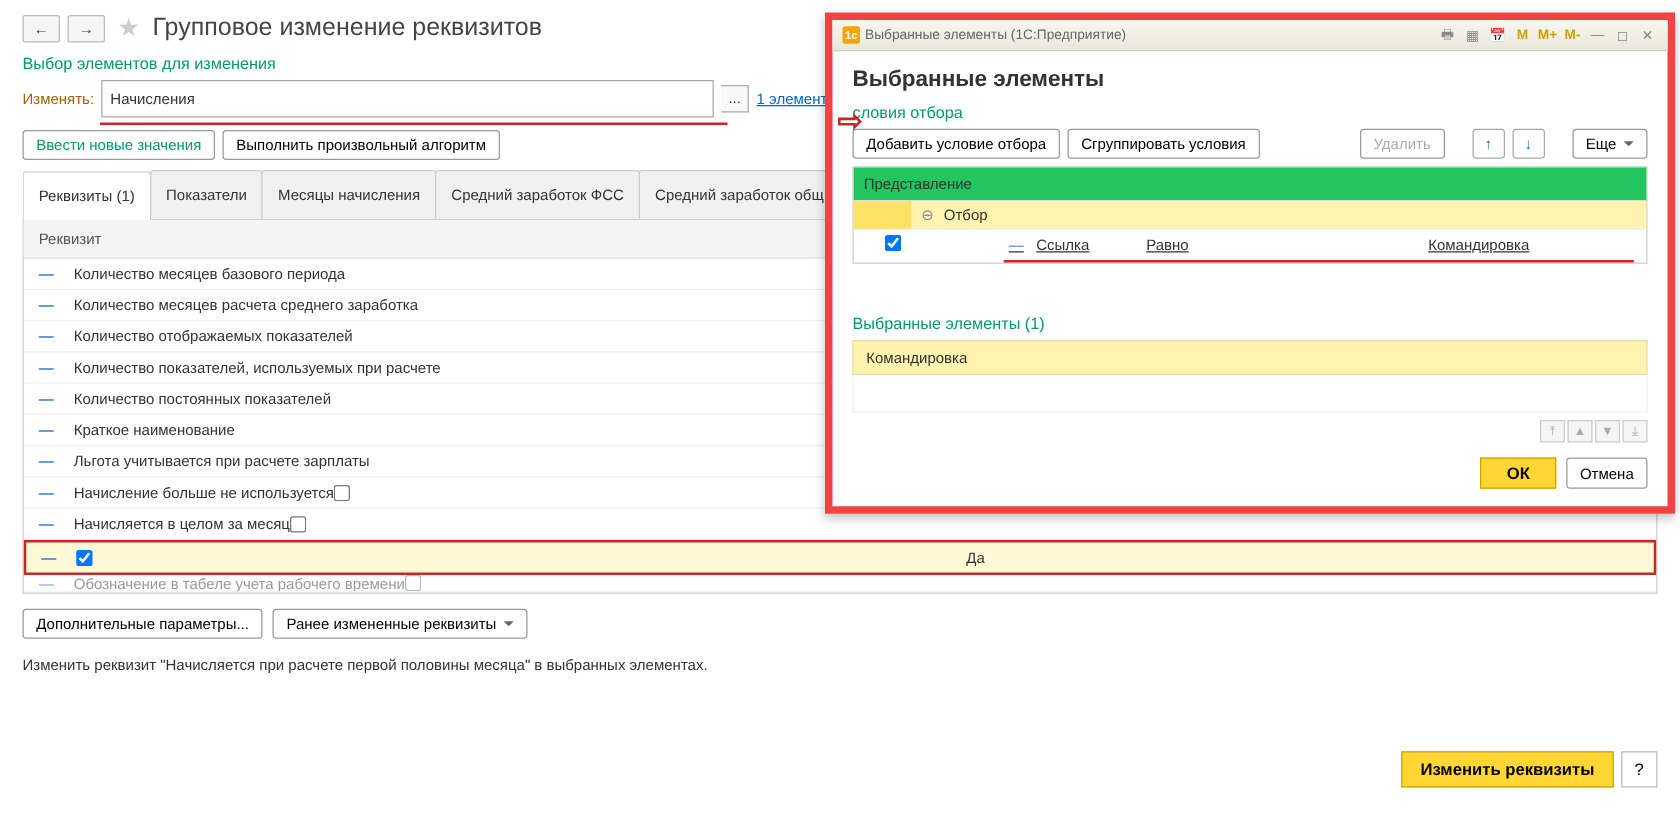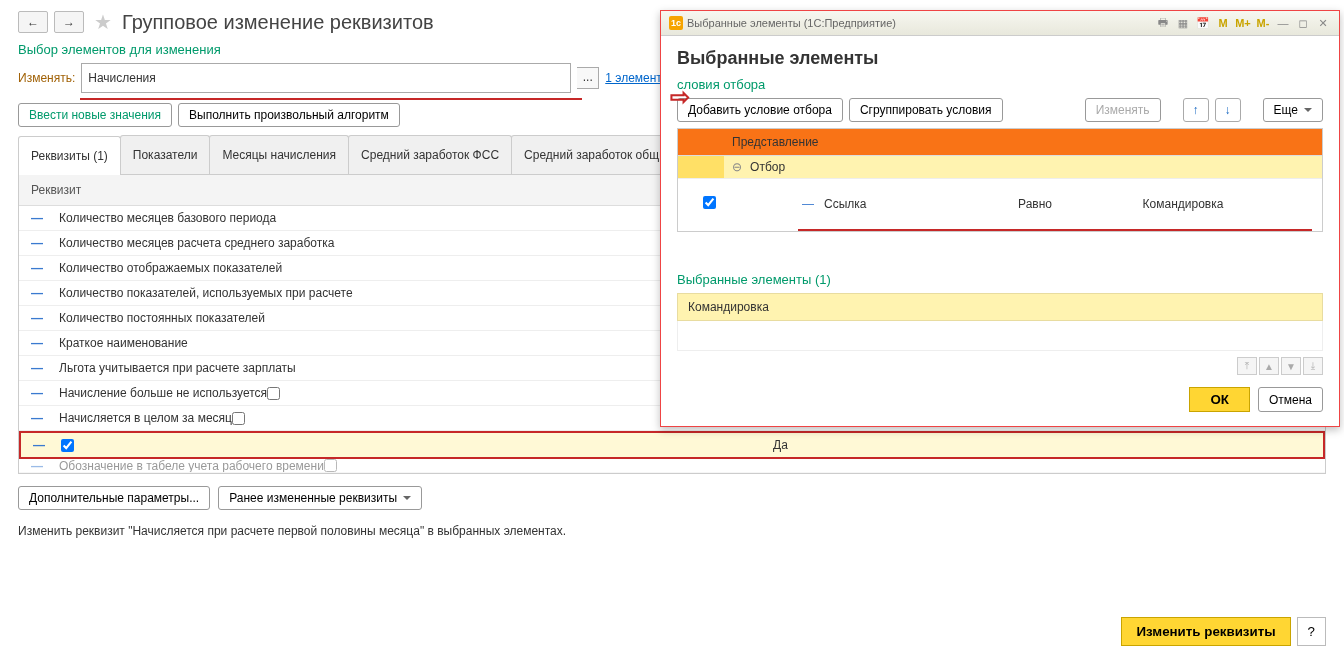--- a/index.html
+++ b/index.html
@@ -34,47 +34,47 @@
   .grid-row .dash { color: #3a7ad0; margin-right: 16px; font-weight: bold; }
   .grid-row.highlighted { background: #fff9d6; border: 2px solid #c62828; }
   .row-cb { margin-left: auto; margin-right: 560px; }
   .row-val { position: absolute; left: 773px; }
   
   .bottom-actions { display: flex; gap: 8px; margin-top: 12px; }
   .dropdown-btn { display: inline-flex; align-items: center; }
   .dropdown-btn::after { content: ""; margin-left: 6px; border-top: 4px solid #666; border-left: 4px solid transparent; border-right: 4px solid transparent; }
   
   .summary-text { margin-top: 14px; color: #333; }
-  .footer-btn { position: absolute; bottom: 12px; right: 18px; display: flex; gap: 6px; }
+  .footer-btn { position: absolute; bottom: 28px; right: 18px; display: flex; gap: 6px; }
   .btn-yellow { background: #ffd633; border: 1px solid #c9a400; font-weight: bold; padding: 6px 14px; }
   .help-btn { background: #fff; border: 1px solid #bbb; padding: 6px 10px; }
   
   
-  .dialog { position: absolute; top: 10px; left: 660px; width: 680px; background: #fff; border: 1px solid #ef4444; box-shadow: 0 3px 8px rgba(0,0,0,0.25); }
+  .dialog { position: absolute; top: 10px; left: 660px; width: 680px; background: #fff; border: 6px solid #ef4444; box-shadow: 0 3px 8px rgba(0,0,0,0.25); }
   .dlg-titlebar { background: linear-gradient(#f7f7f0, #e8e8dc); padding: 4px 8px; display: flex; align-items: center; border-bottom: 1px solid #ccc; font-size: 11px; color: #666; }
   .dlg-titlebar .tb-icons { margin-left: auto; display: flex; gap: 4px; align-items: center; }
   .dlg-titlebar .ticon { width: 16px; height: 16px; display: flex; align-items: center; justify-content: center; cursor: pointer; font-size: 11px; color: #888; }
   .dlg-body { padding: 12px 16px; }
   .dlg-heading { font-size: 18px; font-weight: bold; color: #333; margin-bottom: 8px; }
   .dlg-section { color: #009a6b; font-size: 13px; margin-bottom: 6px; }
   .dlg-toolbar { display: flex; gap: 6px; align-items: center; margin-bottom: 6px; }
   .dlg-toolbar .spacer { flex: 1; }
   .dlg-toolbar .btn.disabled { color: #aaa; }
   .arrow-btn { width: 26px; height: 24px; border:1px solid #aaa; background:#fff; display:flex; align-items:center; justify-content:center; cursor:pointer; border-radius:3px; }
   .arrow-btn.blue { color: #1565c0; }
   
   .filter-grid { border: 1px solid #ccc; }
-  .filter-head { background: #f97316; padding: 6px 8px; border-bottom: 1px solid #ddd; display: flex; }
+  .filter-head { background: #22c55e; padding: 6px 8px; border-bottom: 1px solid #ddd; display: flex; flex-direction: column; }
   .filter-head .col1 { width: 46px; }
   .filter-row1 { background: #fff3b0; display: flex; align-items: center; padding: 4px 8px; border-bottom: 1px solid #eee; }
   .filter-row1 .gutter { width: 46px; background: #ffe066; align-self: stretch; margin: -4px 8px -4px -8px; }
-  .filter-row2 { display: flex; align-items: center; padding: 17px 8px; }
+  .filter-row2 { display: flex; align-items: center; padding: 4px 8px; text-decoration: underline; }
   .filter-row2 .cbcell { width: 46px; text-align:center; }
   .filter-row2 .c1 { flex: 0 0 180px; padding-left: 70px; }
-  .filter-row2 .c2 { flex: 0 0 140px; text-align:right; }
+  .filter-row2 .c2 { flex: 0 0 140px; text-align:left; }
   .filter-row2 .c3 { flex: 1; text-align:center; }
   .red-underline { height: 2px; background: #c62828; margin: 0 10px 0 120px; }
   
   .dlg-spacer { height: 40px; }
   .selected-item { background: #fff3b0; padding: 6px 10px; border: 1px solid #e8dca0; }
   .sort-btns { display: flex; justify-content: flex-end; gap: 2px; margin-top: 6px; }
   .sort-btns .sb { width: 20px; height: 18px; border:1px solid #ccc; background:#f5f5f5; color:#aaa; font-size:10px; display:flex; align-items:center; justify-content:center; }
   
   .dlg-footer { display: flex; justify-content: flex-end; gap: 8px; padding: 0 16px 14px; }
   .btn-ok { background: #ffd633; border:1px solid #c9a400; font-weight:bold; padding: 4px 20px; }
@@ -205,21 +205,21 @@
     </div>
   </div>
   <div class="dlg-body">
     <div class="dlg-heading">Выбранные элементы</div>
     <div class="dlg-section">словия отбора</div>
 
     <div class="dlg-toolbar">
       <button class="btn">Добавить условие отбора</button>
       <button class="btn">Сгруппировать условия</button>
       <div class="spacer"></div>
-      <button class="btn disabled">Изменять</button>
+      <button class="btn disabled">Удалить</button>
       <div style="width:10px"></div>
       <div class="arrow-btn blue">↑</div>
       <div class="arrow-btn blue">↓</div>
       <div style="width:10px"></div>
       <button class="btn dropdown-btn">Еще</button>
     </div>
 
     <div class="filter-grid">
       <div class="filter-head">
         <div class="col1"></div>

